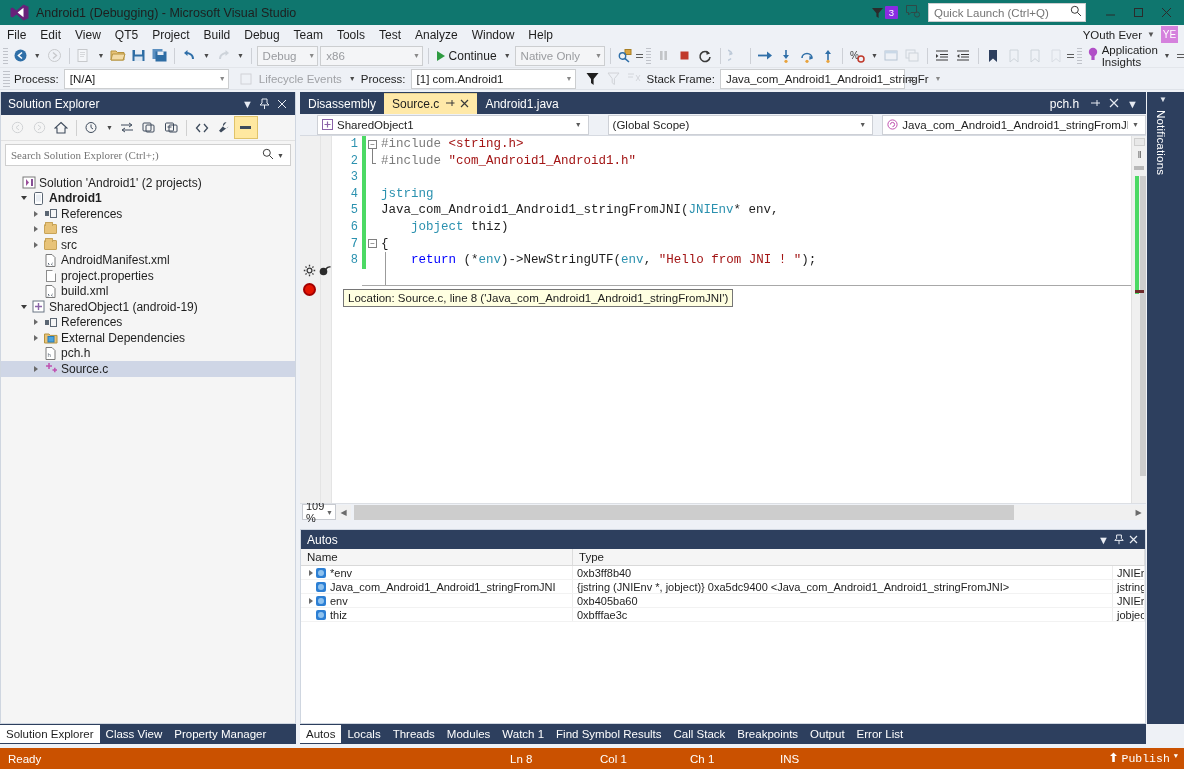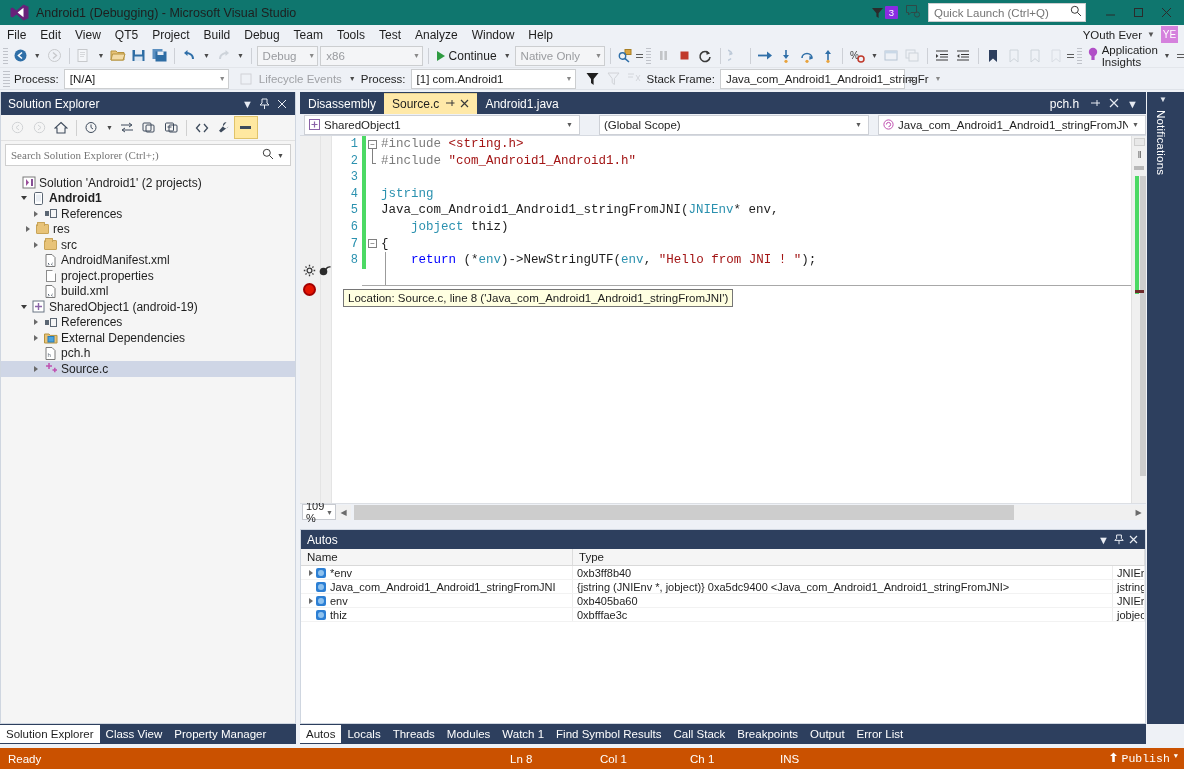--- a/index.html
+++ b/index.html
@@ -742,21 +742,21 @@
           </span>
         <span class="ticon">
           <svg width="14" height="11" viewBox="0 0 14 11">
               <rect x="1" y="3" width="4" height="5" fill="#5b6673"></rect>
               <rect x="6.5" y="1.5" width="6" height="8" fill="none" stroke="#5b6673"></rect>
             </svg>
         </span>
         <span class="tlabel">References</span>
       </div>
 
-      <div class="trow" style="padding-left:20px">
+      <div class="trow" style="padding-left:28px">
         <span class="tw">
             <i class="tri-r"></i>
           </span>
         <span class="ticon">
             <span class="folder"></span>
           </span>
         <span class="tlabel">res</span>
       </div>
 
       <div class="trow" style="padding-left:28px">
@@ -890,21 +890,21 @@
         <span class="tsr-btn">
           <svg width="10" height="10" viewBox="0 0 10 10">
               <path d="M1 1 L9 9 M9 1 L1 9" stroke="#e6eaf1" stroke-width="1.2"></path>
             </svg>
         </span>
         <span class="tsr-btn">▼</span>
       </div>
     </div>
 
     <div class="navbar2">
-      <div class="navcombo" style="width:276px; margin-left:4px;">
+      <div class="navcombo" style="width:276px; margin-left:17px;">
         <span style="margin-right:4px;display:flex">
           <svg width="11" height="11" viewBox="0 0 11 11">
               <rect x="0.5" y="0.5" width="10" height="10" fill="#fff" stroke="#8a63a8"></rect>
               <path d="M5.5 2.5 V8.5 M2.5 5.5 H8.5" stroke="#8a63a8" stroke-width="1.2"></path>
             </svg>
         </span>
         <span>SharedObject1</span>
         <span class="ncchev">▼</span>
       </div>
       <div class="navcombo" style="width:270px; margin-left:19px;">

